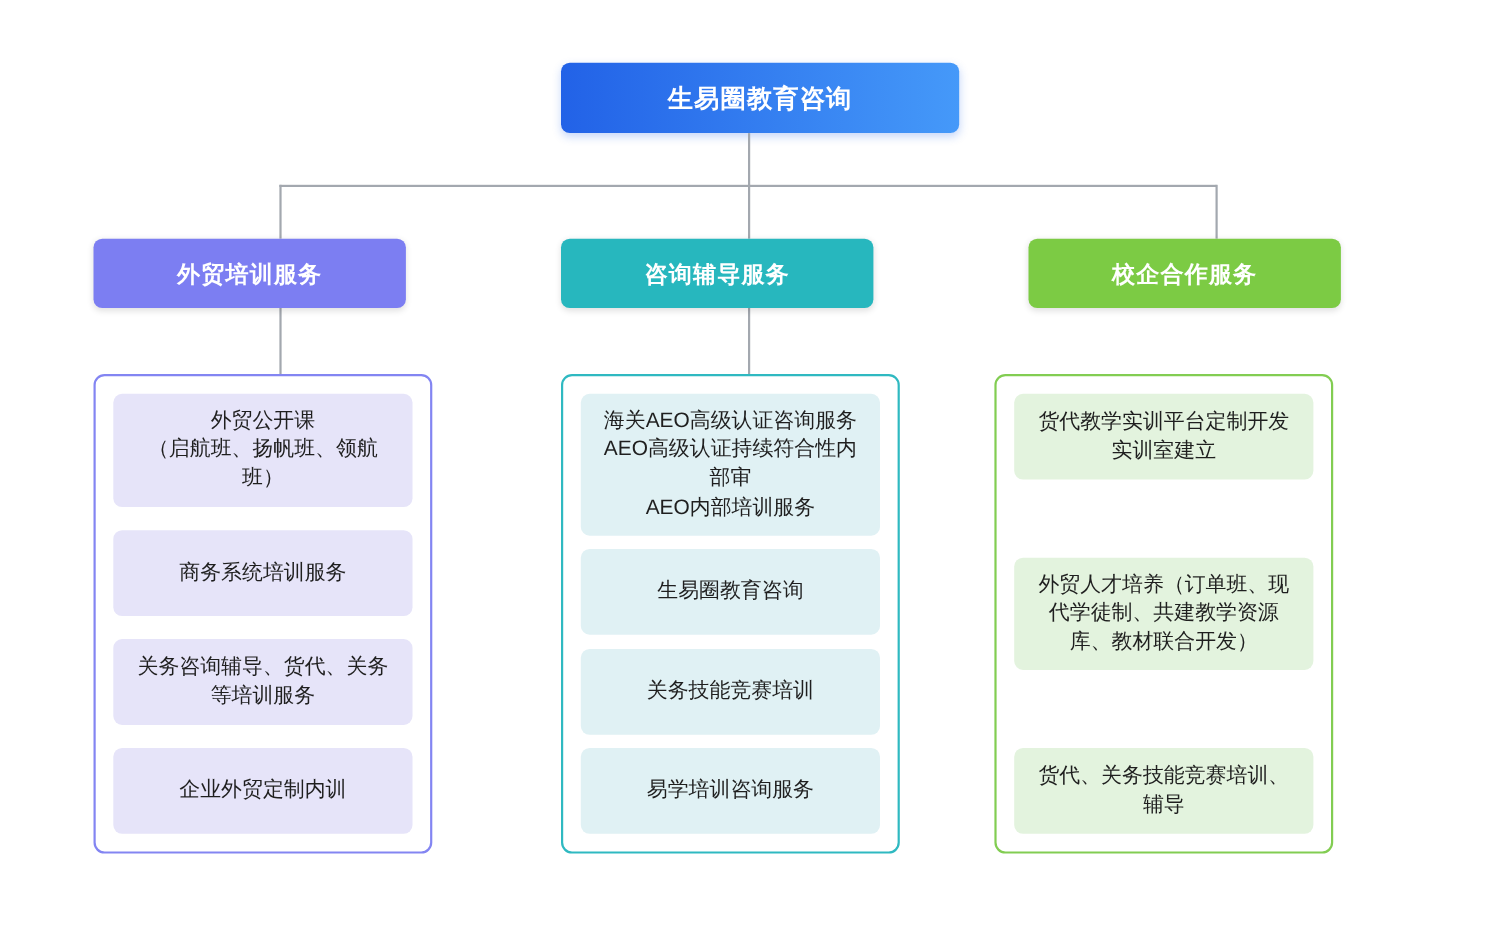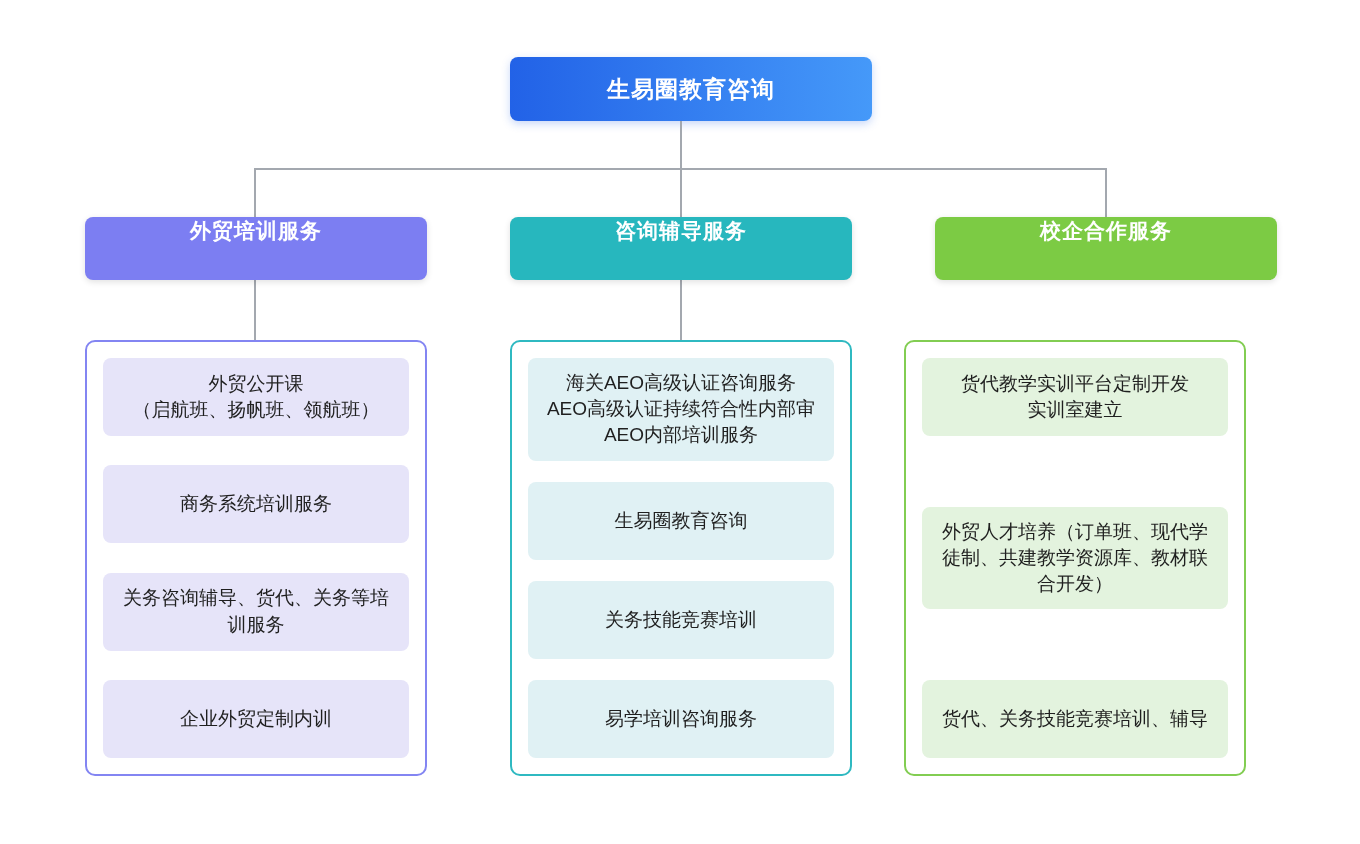--- a/index.html
+++ b/index.html
@@ -30,37 +30,37 @@
 
   
   .line { position: absolute; background: #A3A8AF; }
   .line.v { width: 2px; }
   .line.h { height: 2px; }
 
   
   .branch-header {
     position: absolute;
     top: 217px;
-    width: 342px; height: 63px;
+    width: 284px; height: 63px;
     border-radius: 8px;
-    display: flex; justify-content: center;
+    display: flex; align-items: center; justify-content: center;
     box-shadow: 0 2px 6px rgba(0,0,0,0.12);
   }
   .branch-header span {
     color: #ffffff; font-size: 21px; font-weight: bold; letter-spacing: 1px;
   }
   .branch-header.theme-purple { background: #7C7EF2; }
   .branch-header.theme-teal   { background: #27B7BE; }
   .branch-header.theme-green  { background: #7CCB44; }
 
   
   .branch-container {
     position: absolute;
     top: 340px;
-    width: 342px; height: 436px;
+    width: 308px; height: 436px;
     background: #ffffff;
     border-radius: 10px;
     border: 2px solid;
     padding: 16px;
     display: flex; flex-direction: column;
     justify-content: space-between;
   }
   .branch-container.theme-purple { border-color: #8385F2; }
   .branch-container.theme-teal   { border-color: #2FB9C1; }
   .branch-container.theme-green  { border-color: #82CD52; }

